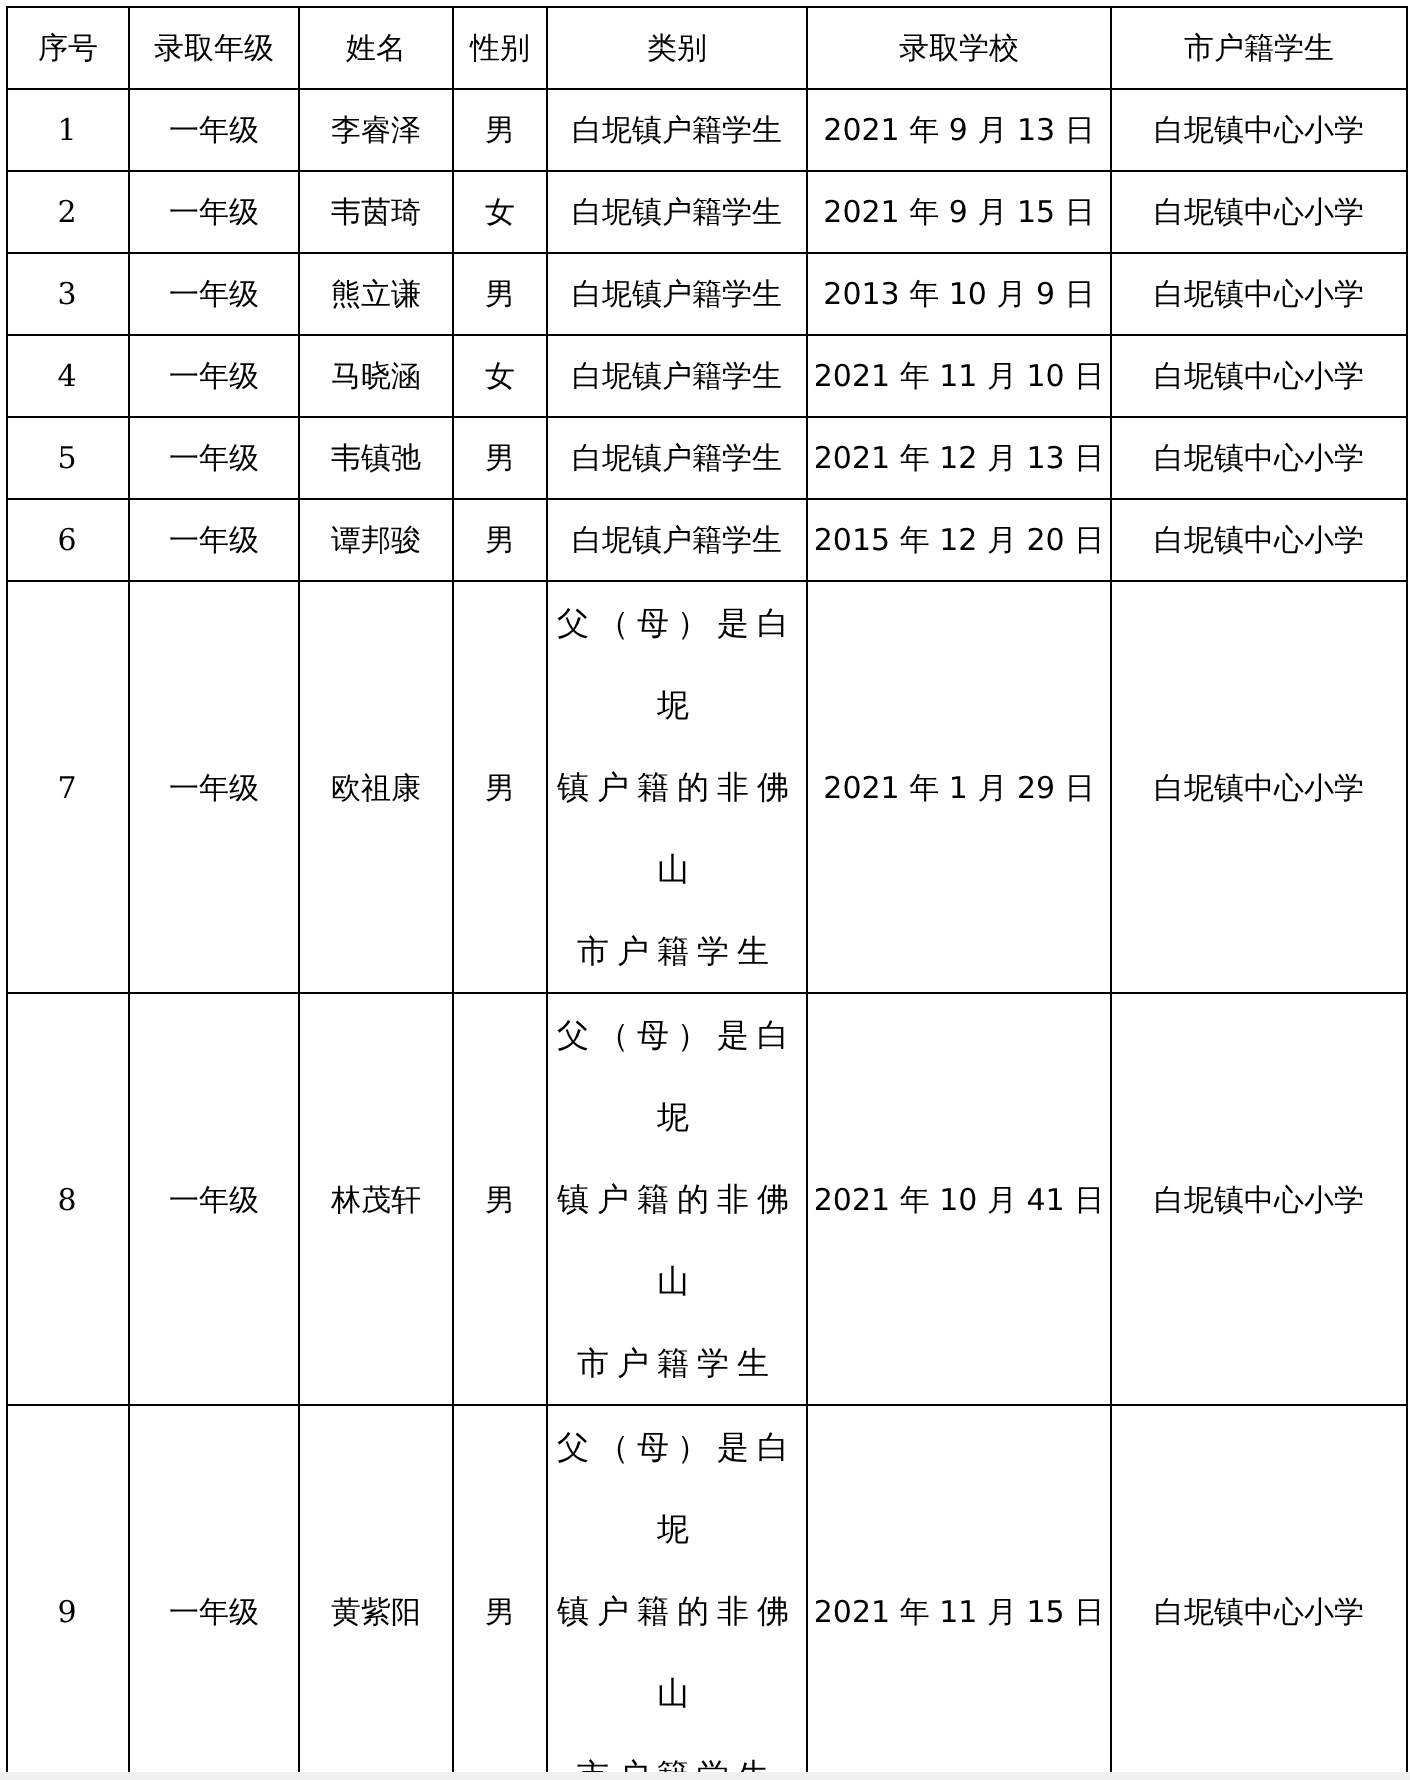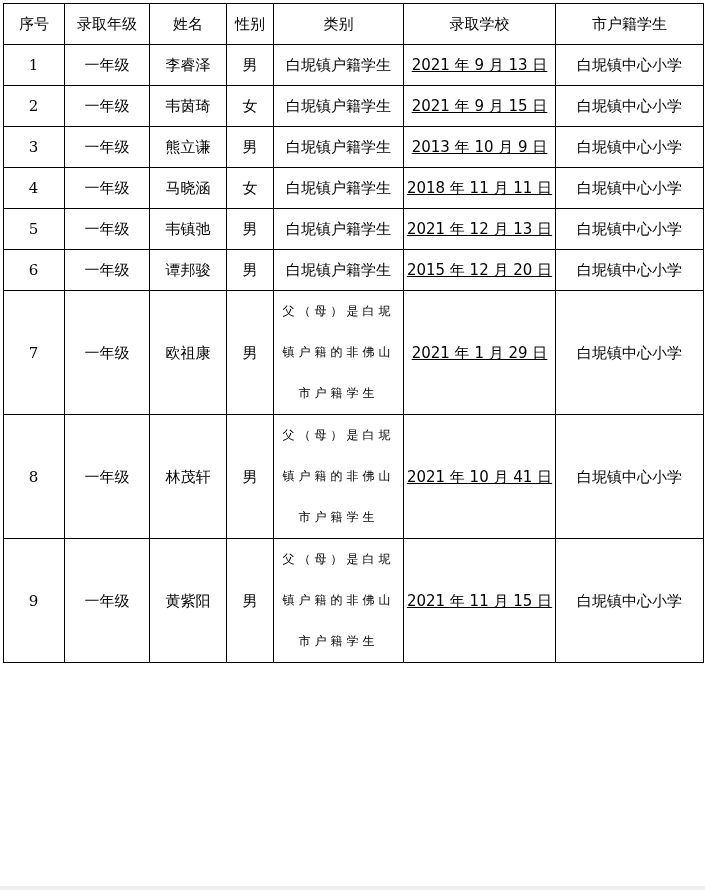--- a/index.html
+++ b/index.html
@@ -51,26 +51,25 @@
     tr.row-tall td {
       height: 123px;
     }
     td.col-no {
       font-family: "DejaVu Serif", "Liberation Serif", serif;
       font-size: 13px;
       letter-spacing: 1px;
     }
     td.col-date {
       font-size: 14px;
-      text-decoration: underline;
     }
     td.col-category.multiline {
       white-space: normal;
       line-height: 41px;
-      font-size: 12px;
+      font-size: 16px;
       letter-spacing: 4px;
       padding: 0 2px;
     }
     .cat-line {
       display: block;
     }
   </style>
 </head>
 <body>
 
@@ -126,21 +125,21 @@
       <td class="col-date">2013 年 10 月 9 日</td>
       <td>白坭镇中心小学</td>
     </tr>
 
     <tr class="row-short">
       <td class="col-no">4</td>
       <td>一年级</td>
       <td>马晓涵</td>
       <td>女</td>
       <td>白坭镇户籍学生</td>
-      <td class="col-date">2018 年 11 月 11 日</td>
+      <td class="col-date">2021 年 11 月 10 日</td>
       <td>白坭镇中心小学</td>
     </tr>
 
     <tr class="row-short">
       <td class="col-no">5</td>
       <td>一年级</td>
       <td>韦镇弛</td>
       <td>男</td>
       <td>白坭镇户籍学生</td>
       <td class="col-date">2021 年 12 月 13 日</td>

